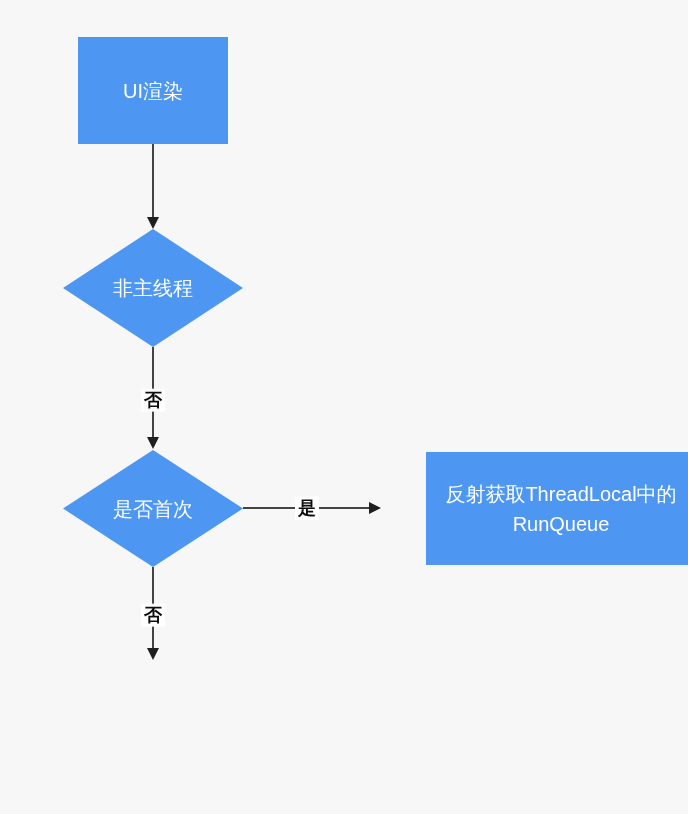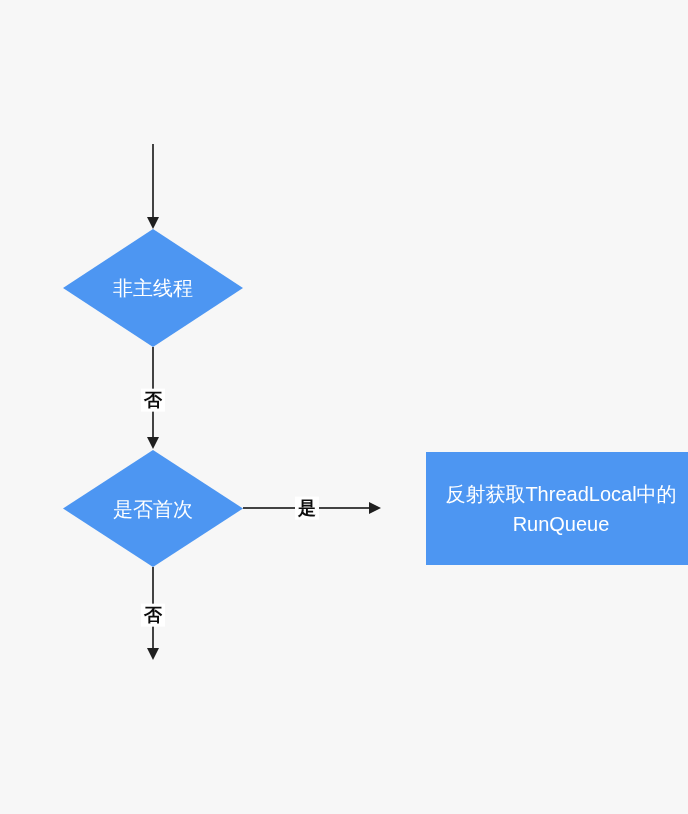--- a/index.html
+++ b/index.html
@@ -90,20 +90,23 @@
   }
   .label-no-1  { left: 153px; top: 400px; }
   .label-yes   { left: 307px; top: 508px; }
   .label-no-2  { left: 153px; top: 615px; }
 </style>
 </head>
 <body>
 
 <div class="canvas">
 
+  <div class="node rect-node node-ui-render">
+    <span>UI渲染</span>
+  </div>
 
   <div class="edge-line-v line-1"></div>
   <div class="arrowhead-down ah-1"></div>
 
   <div class="node diamond-node node-non-main">
     <span>非主线程</span>
   </div>
 
   <div class="edge-line-v line-2"></div>
   <div class="arrowhead-down ah-2"></div>

